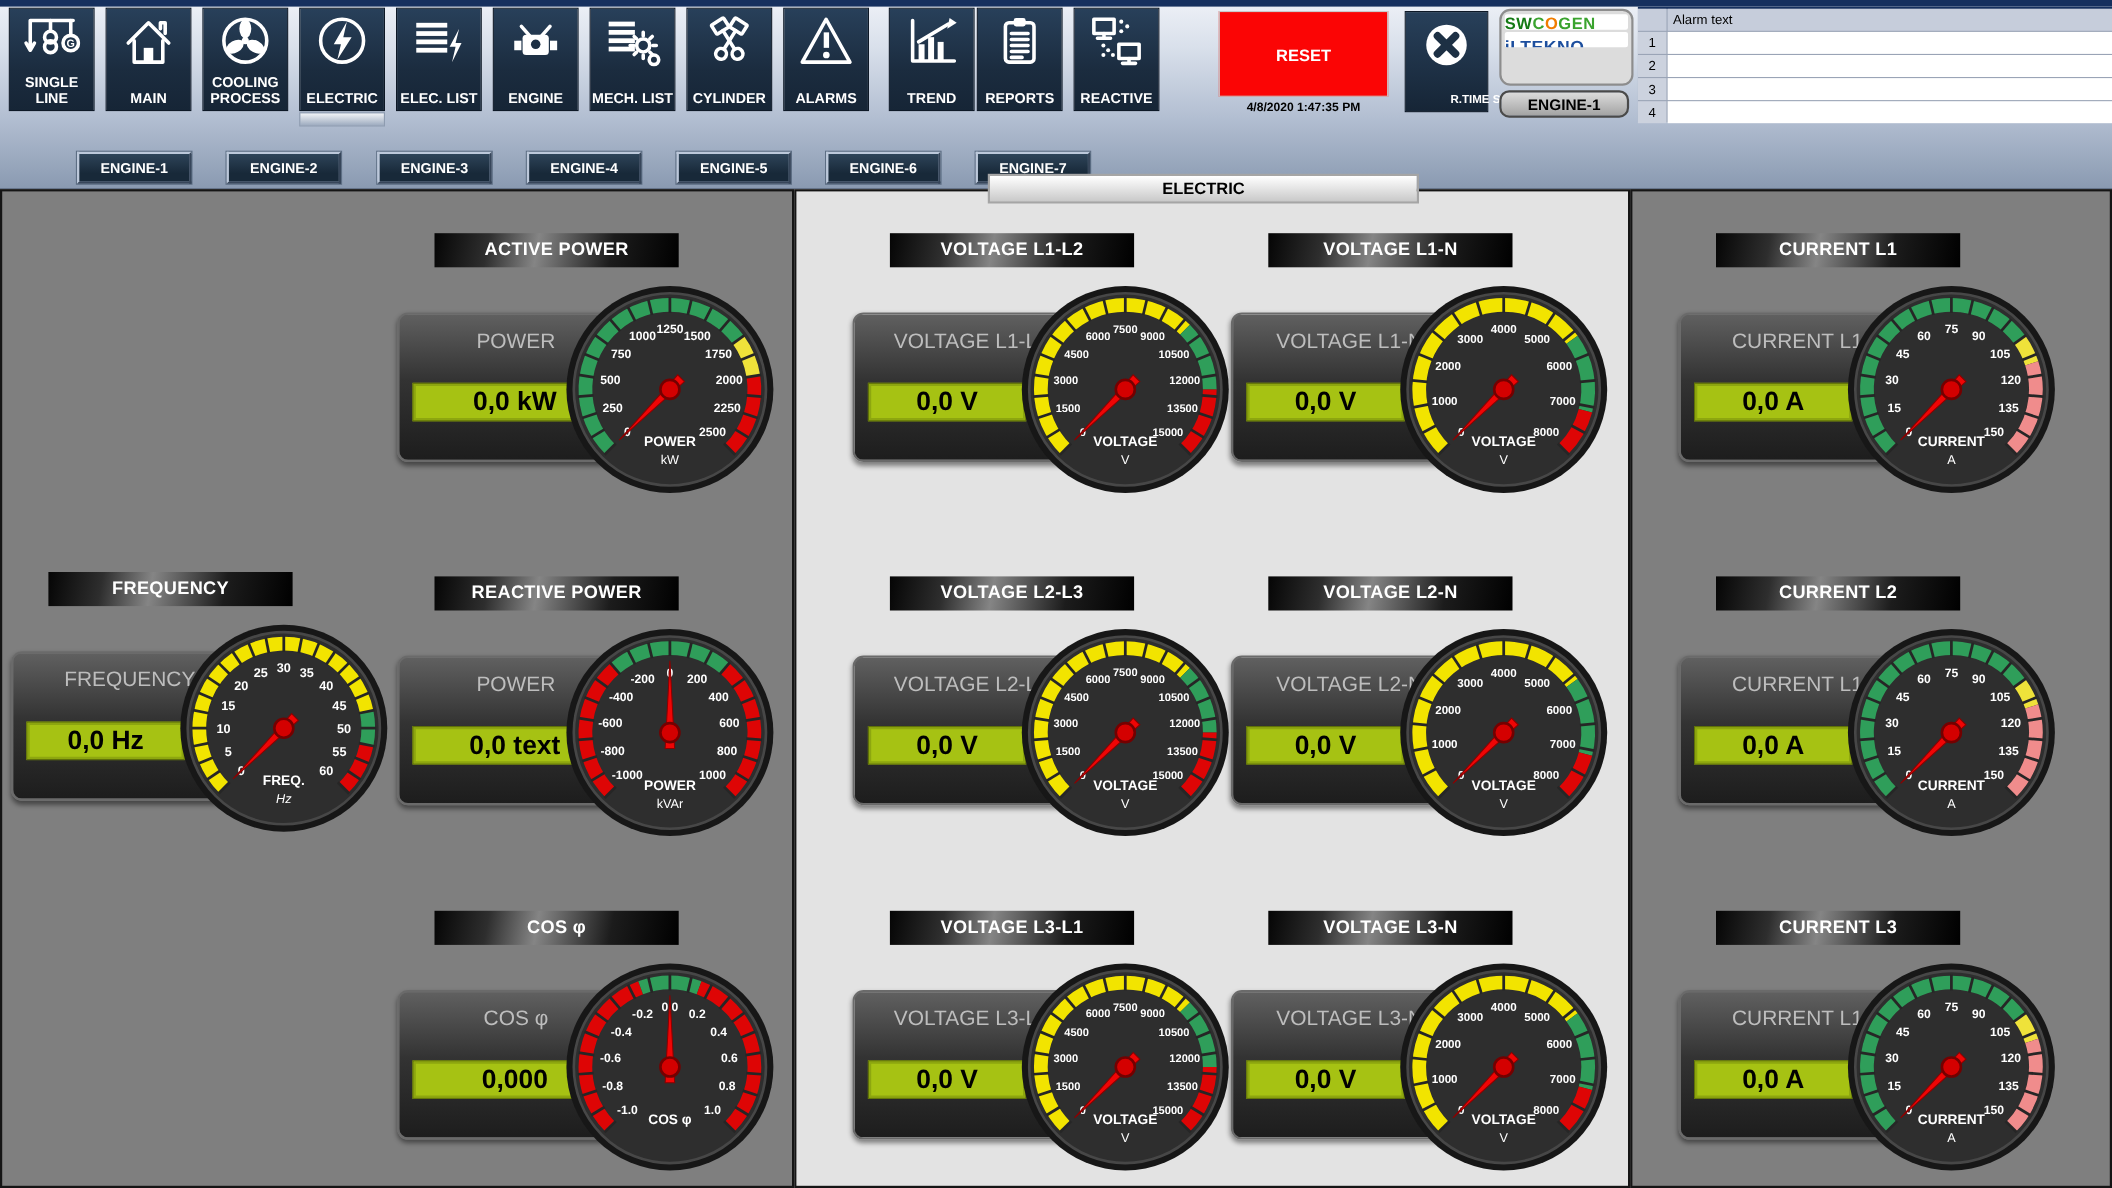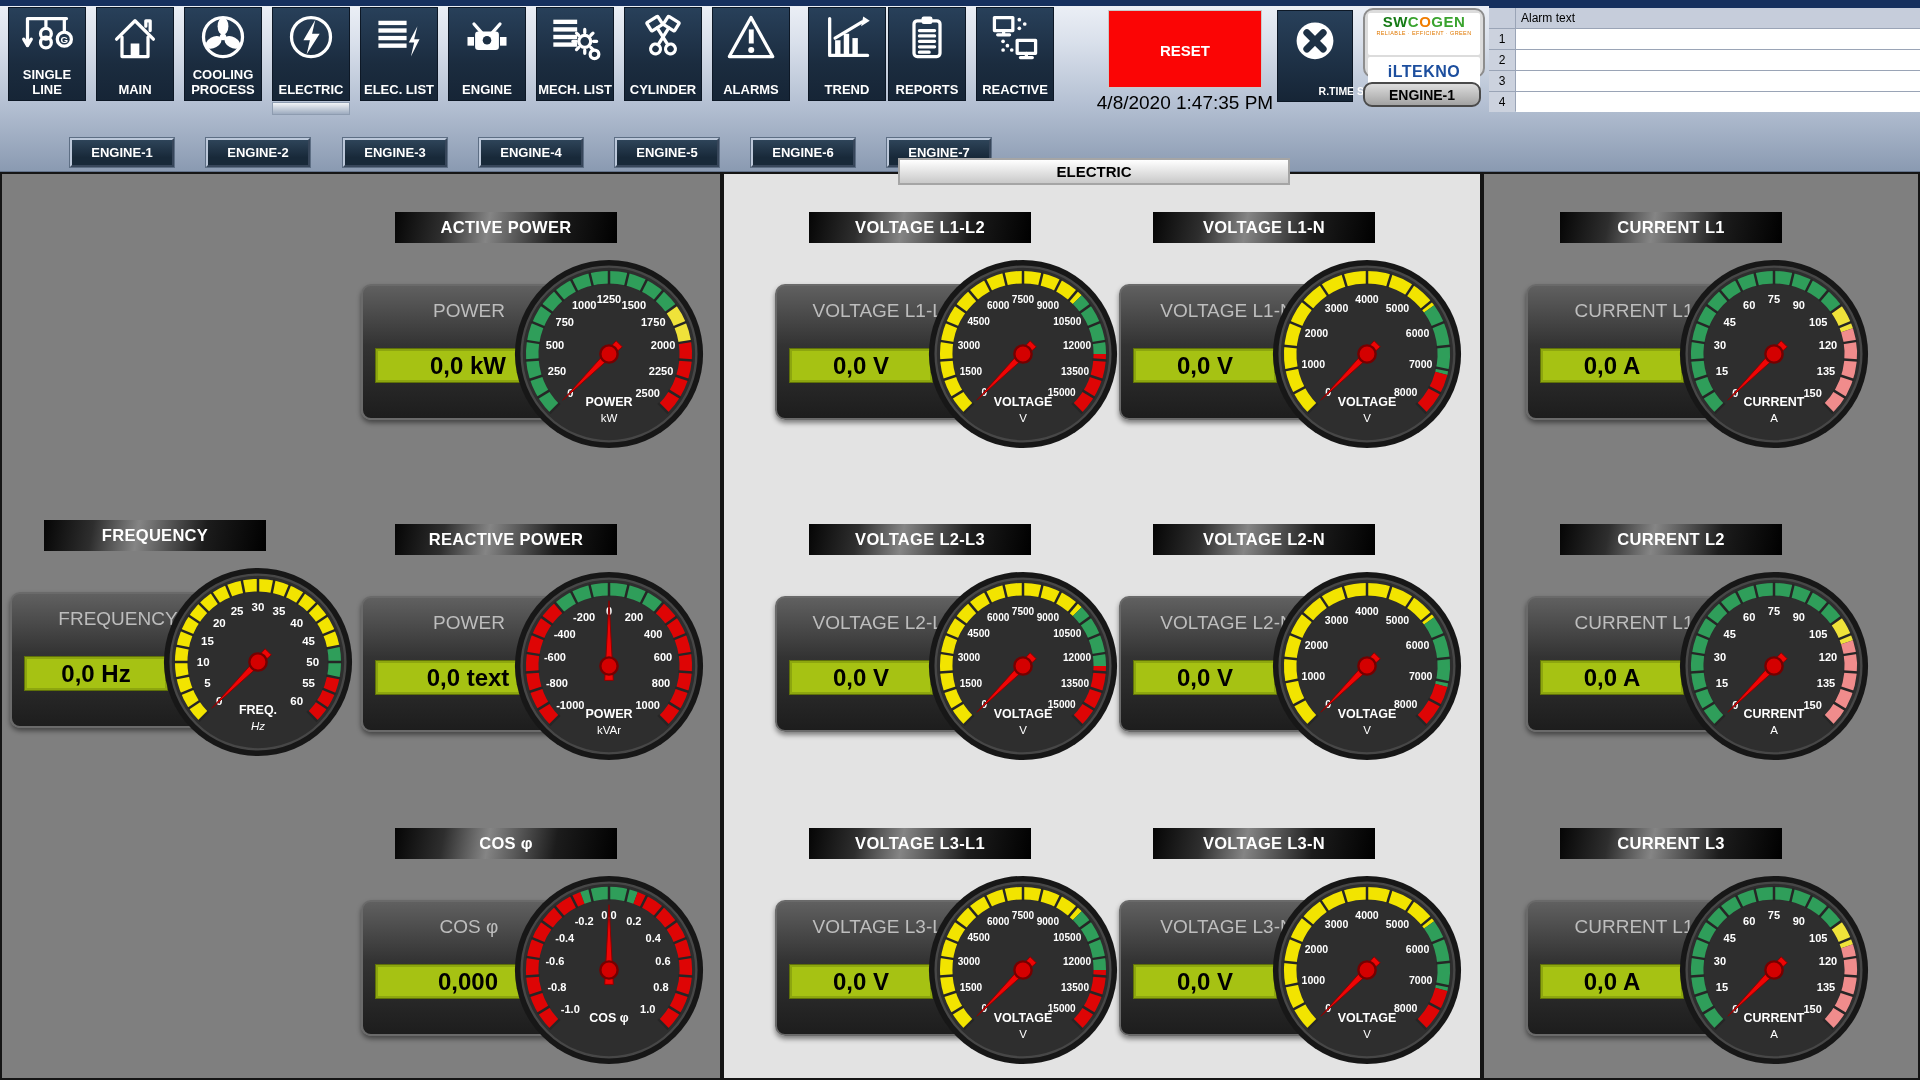--- a/index.html
+++ b/index.html
@@ -15,30 +15,30 @@
     border:1px solid #0d1826;box-sizing:border-box;color:#fff;cursor:pointer;}
   .tb-btn svg{position:absolute;left:50%;top:3px;transform:translateX(-50%);}
   .tb-label{position:absolute;bottom:3px;left:0;width:100%;text-align:center;
     font-size:13px;font-weight:bold;line-height:1.1;color:#fff;}
   .electric-indicator{position:absolute;left:272px;top:102px;width:78px;height:13px;
     background:linear-gradient(#f2f4f7,#9dabbf);border:1px solid #8e9cb0;box-sizing:border-box;}
   .reset-btn{position:absolute;left:1108px;top:10px;width:154px;height:78px;
     background:#fb0505;border:1px solid #c9c9c9;color:#fff;font-weight:bold;
     font-size:15px;text-align:center;line-height:78px;cursor:pointer;}
   .datetime{position:absolute;left:1080px;top:92px;width:210px;text-align:center;
-    font-size:19px;font-weight:400;color:#000;}
+    font-size:11px;font-weight:700;color:#000;}
   .rtime-btn{position:absolute;left:1277px;top:10px;width:76px;height:92px;
     background:linear-gradient(#28405a,#162536);border:1px solid #0d1826;
     box-sizing:border-box;color:#fff;cursor:pointer;}
   .rtime-btn svg{position:absolute;left:50%;top:6px;transform:translateX(-50%);}
   .rtime-label{position:absolute;bottom:4px;width:100%;text-align:center;
     font-size:10.5px;font-weight:bold;}
   .logo-box{position:absolute;left:1363px;top:8px;width:122px;height:70px;
     background:#dcdcdc;border:2px solid #8d8d8d;border-radius:10px;box-sizing:border-box;padding:3px;}
-  .logo-row{background:#fff;height:42px;margin-bottom:2px;text-align:center;
+  .logo-row{background:#fff;height:14px;margin-bottom:2px;text-align:left;
     overflow:hidden;border-radius:2px;}
   .sw-line{font-size:15px;font-weight:bold;line-height:17px;letter-spacing:.5px;}
   .sw-a{color:#157a15;}.sw-b{color:#3aa32e;}.sw-o{color:#f07d00;}.sw-c{color:#3aa32e;}
   .sw-sub{font-size:5.5px;color:#e07800;line-height:6px;letter-spacing:.4px;}
   .ilt{color:#1c4e9e;font-weight:bold;font-size:16px;line-height:29px;letter-spacing:.5px;}
   .engine-badge{position:absolute;left:1363px;top:82px;width:118px;height:25px;
     background:linear-gradient(#dcdcdc,#a3a3a3);border:2px solid #4a4a4a;border-radius:9px;
     box-sizing:border-box;text-align:center;font-size:14px;font-weight:bold;
     line-height:21px;color:#000;cursor:pointer;}
   .alarm-table{position:absolute;left:1489px;top:6px;width:431px;height:105px;

